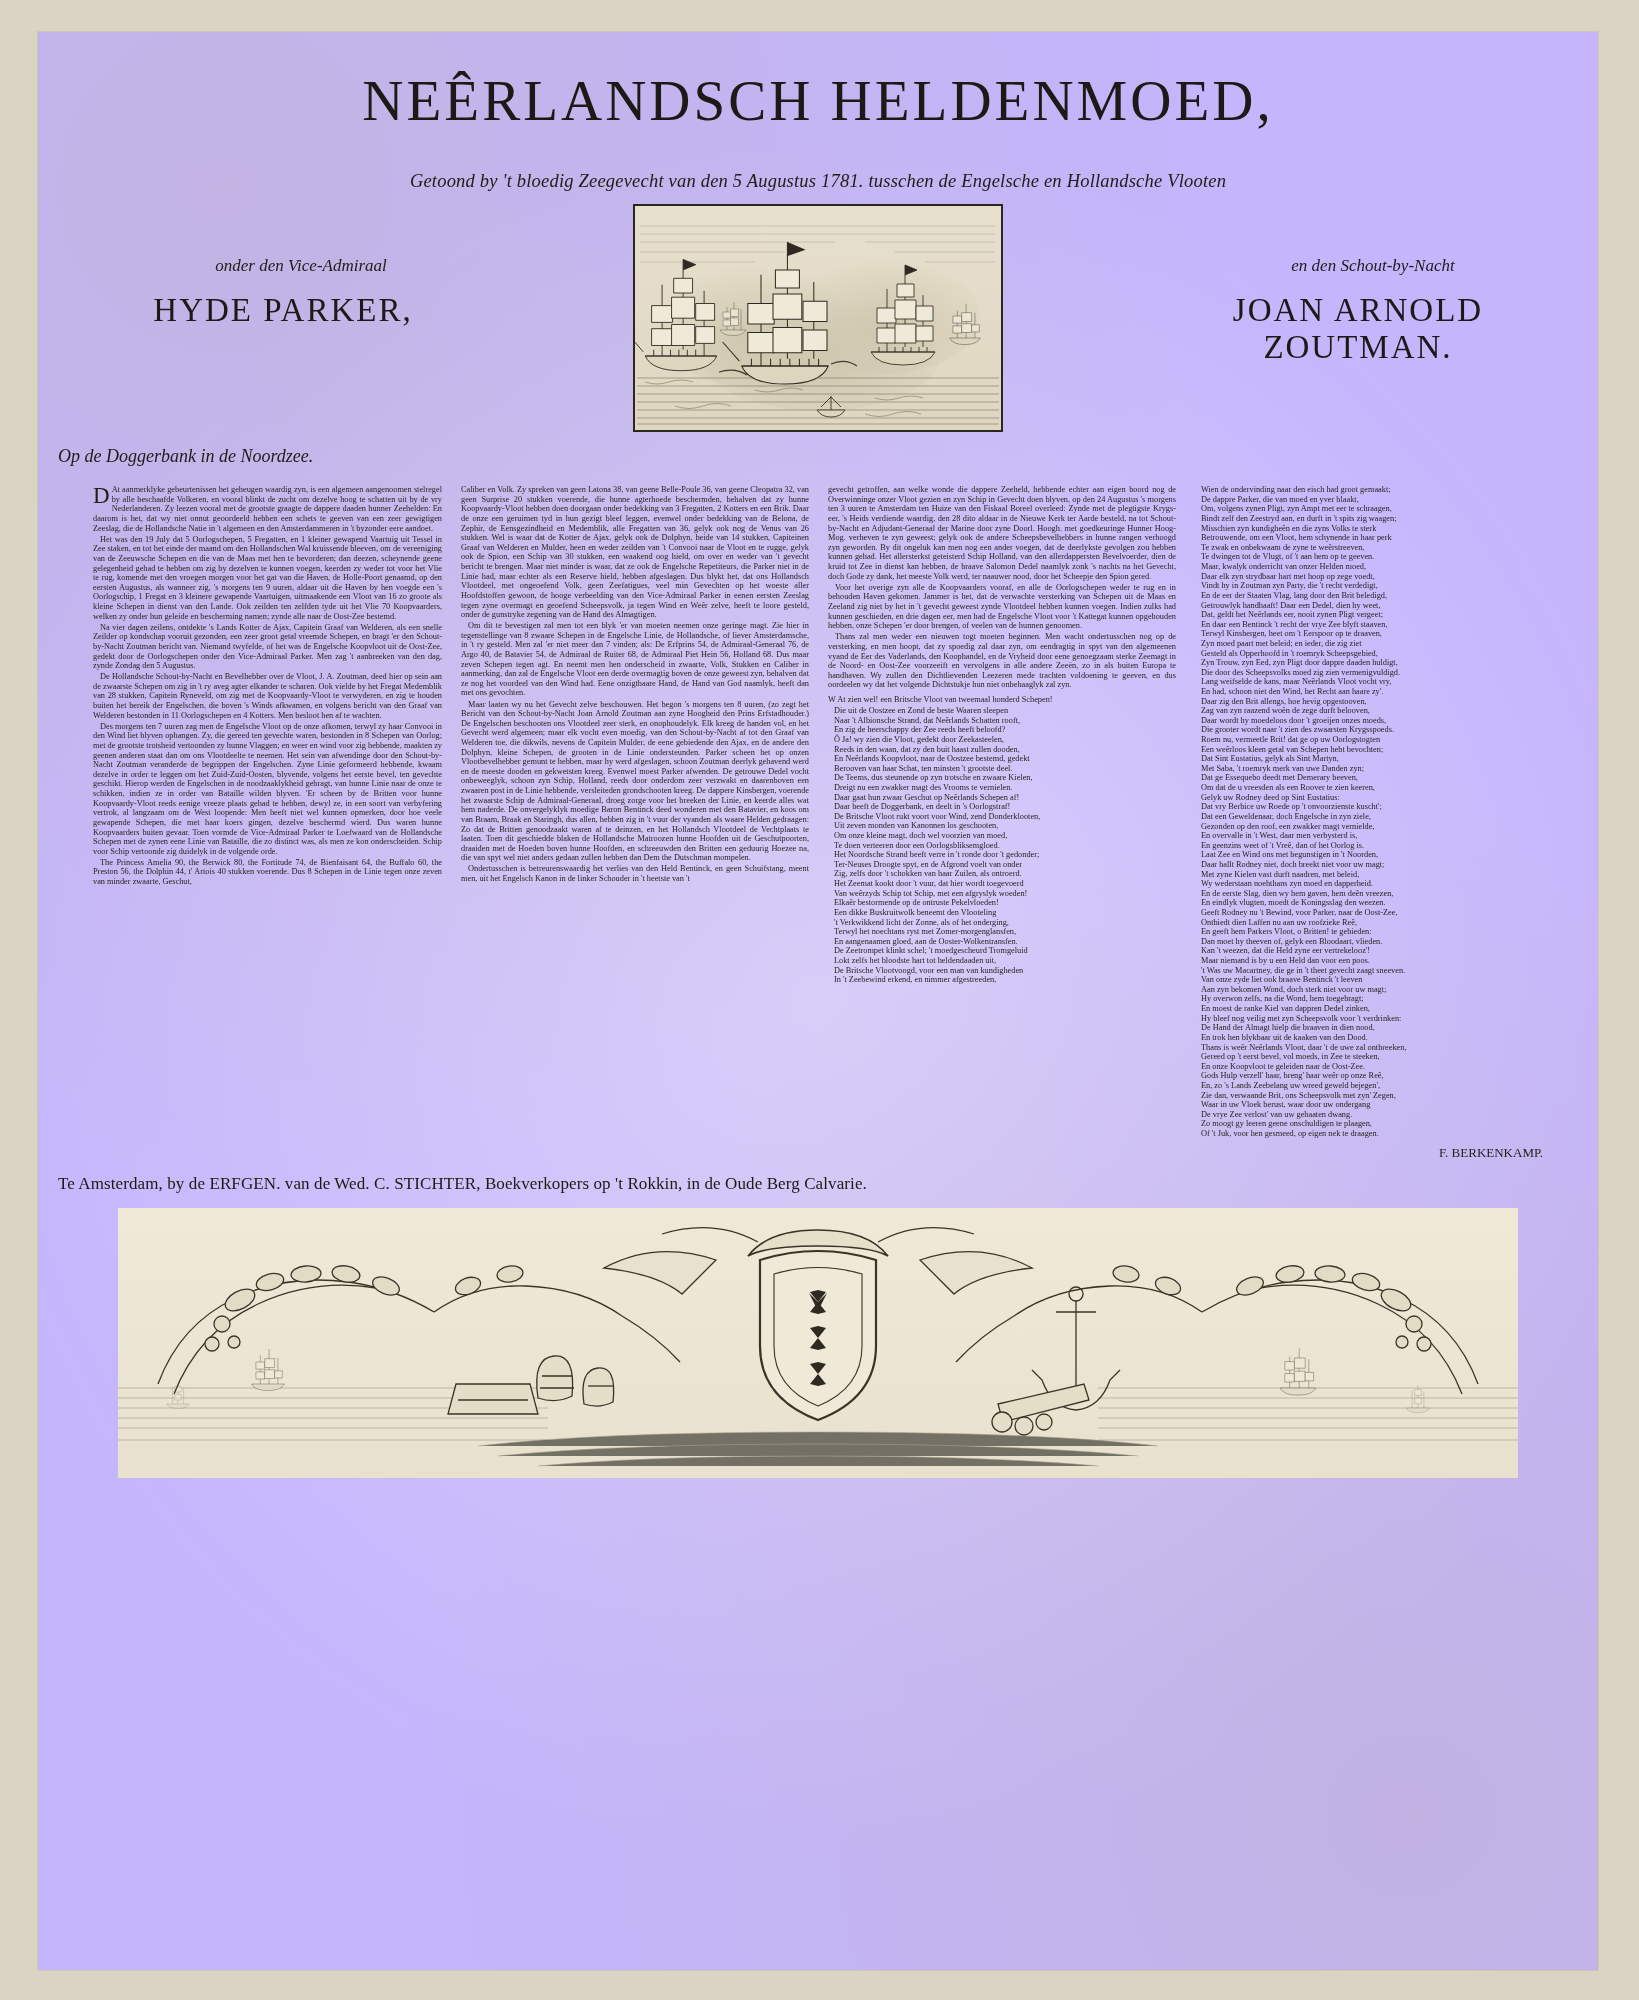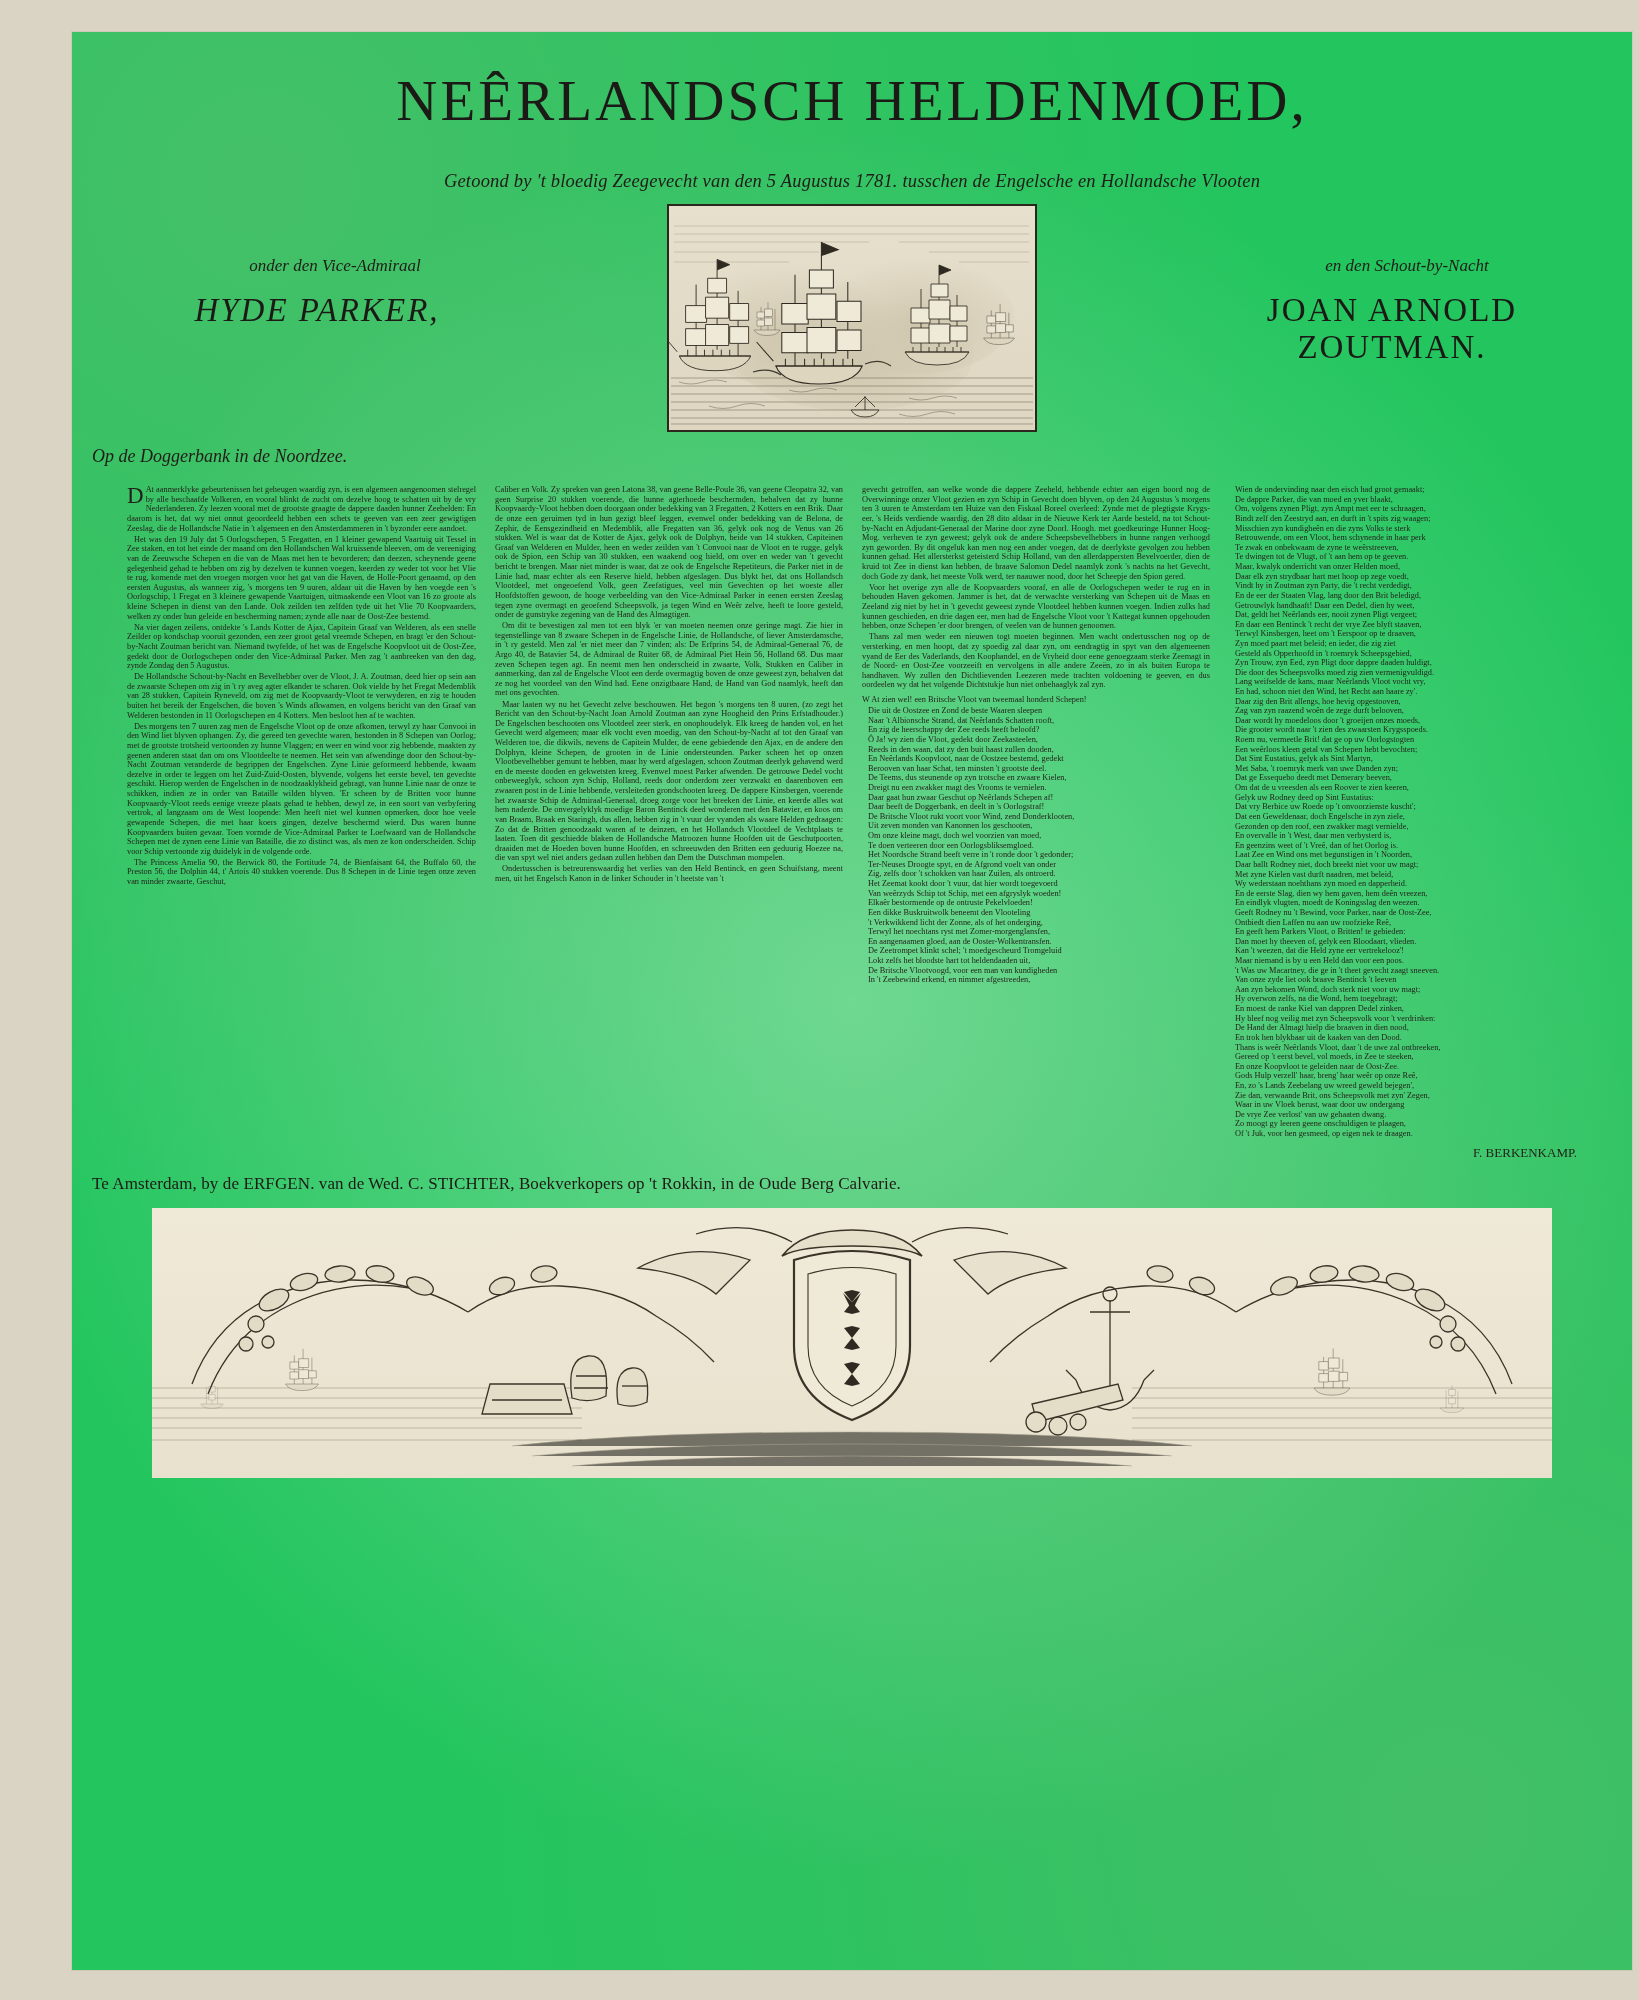--- a/index.html
+++ b/index.html
@@ -12,23 +12,22 @@
     height: 2000px;
     overflow: hidden;
     font-family: "Liberation Serif", serif;
   }
   .sheet {
     position: absolute;
     left: 38px;
     top: 32px;
     width: 1560px;
     height: 1938px;
-    background: #22c55e;
+    background: #c4b5fd;
     box-shadow: 0 0 0 1px #cfc8b4;
-    margin-left: 34px;
   }
   .sheet::before {
     content: "";
     position: absolute;
     inset: 0;
     background:
       radial-gradient(circle at 12% 8%, rgba(190,175,140,0.22), transparent 45%),
       radial-gradient(circle at 88% 92%, rgba(185,170,135,0.22), transparent 45%),
       radial-gradient(circle at 50% 50%, rgba(255,252,242,0.35), transparent 70%);
     pointer-events: none;
@@ -87,21 +86,21 @@
   }
   .left-label { left: 78px; top: 52px; width: 330px; }
   .right-label { right: 40px; top: 52px; width: 330px; }
   .left-name, .right-name {
     position: absolute;
     font-size: 33px;
     letter-spacing: 2px;
     color: #1c1a16;
     text-align: center;
   }
-  .left-name { left: 50px; top: 88px; width: 350px; font-style: italic; }
+  .left-name { left: 50px; top: 88px; width: 350px; }
   .right-name { right: 10px; top: 88px; width: 420px; }
 
   .caption {
     text-align: left;
     font-style: italic;
     font-size: 18px;
     margin-top: 2px;
     color: #201d18;
   }
 

